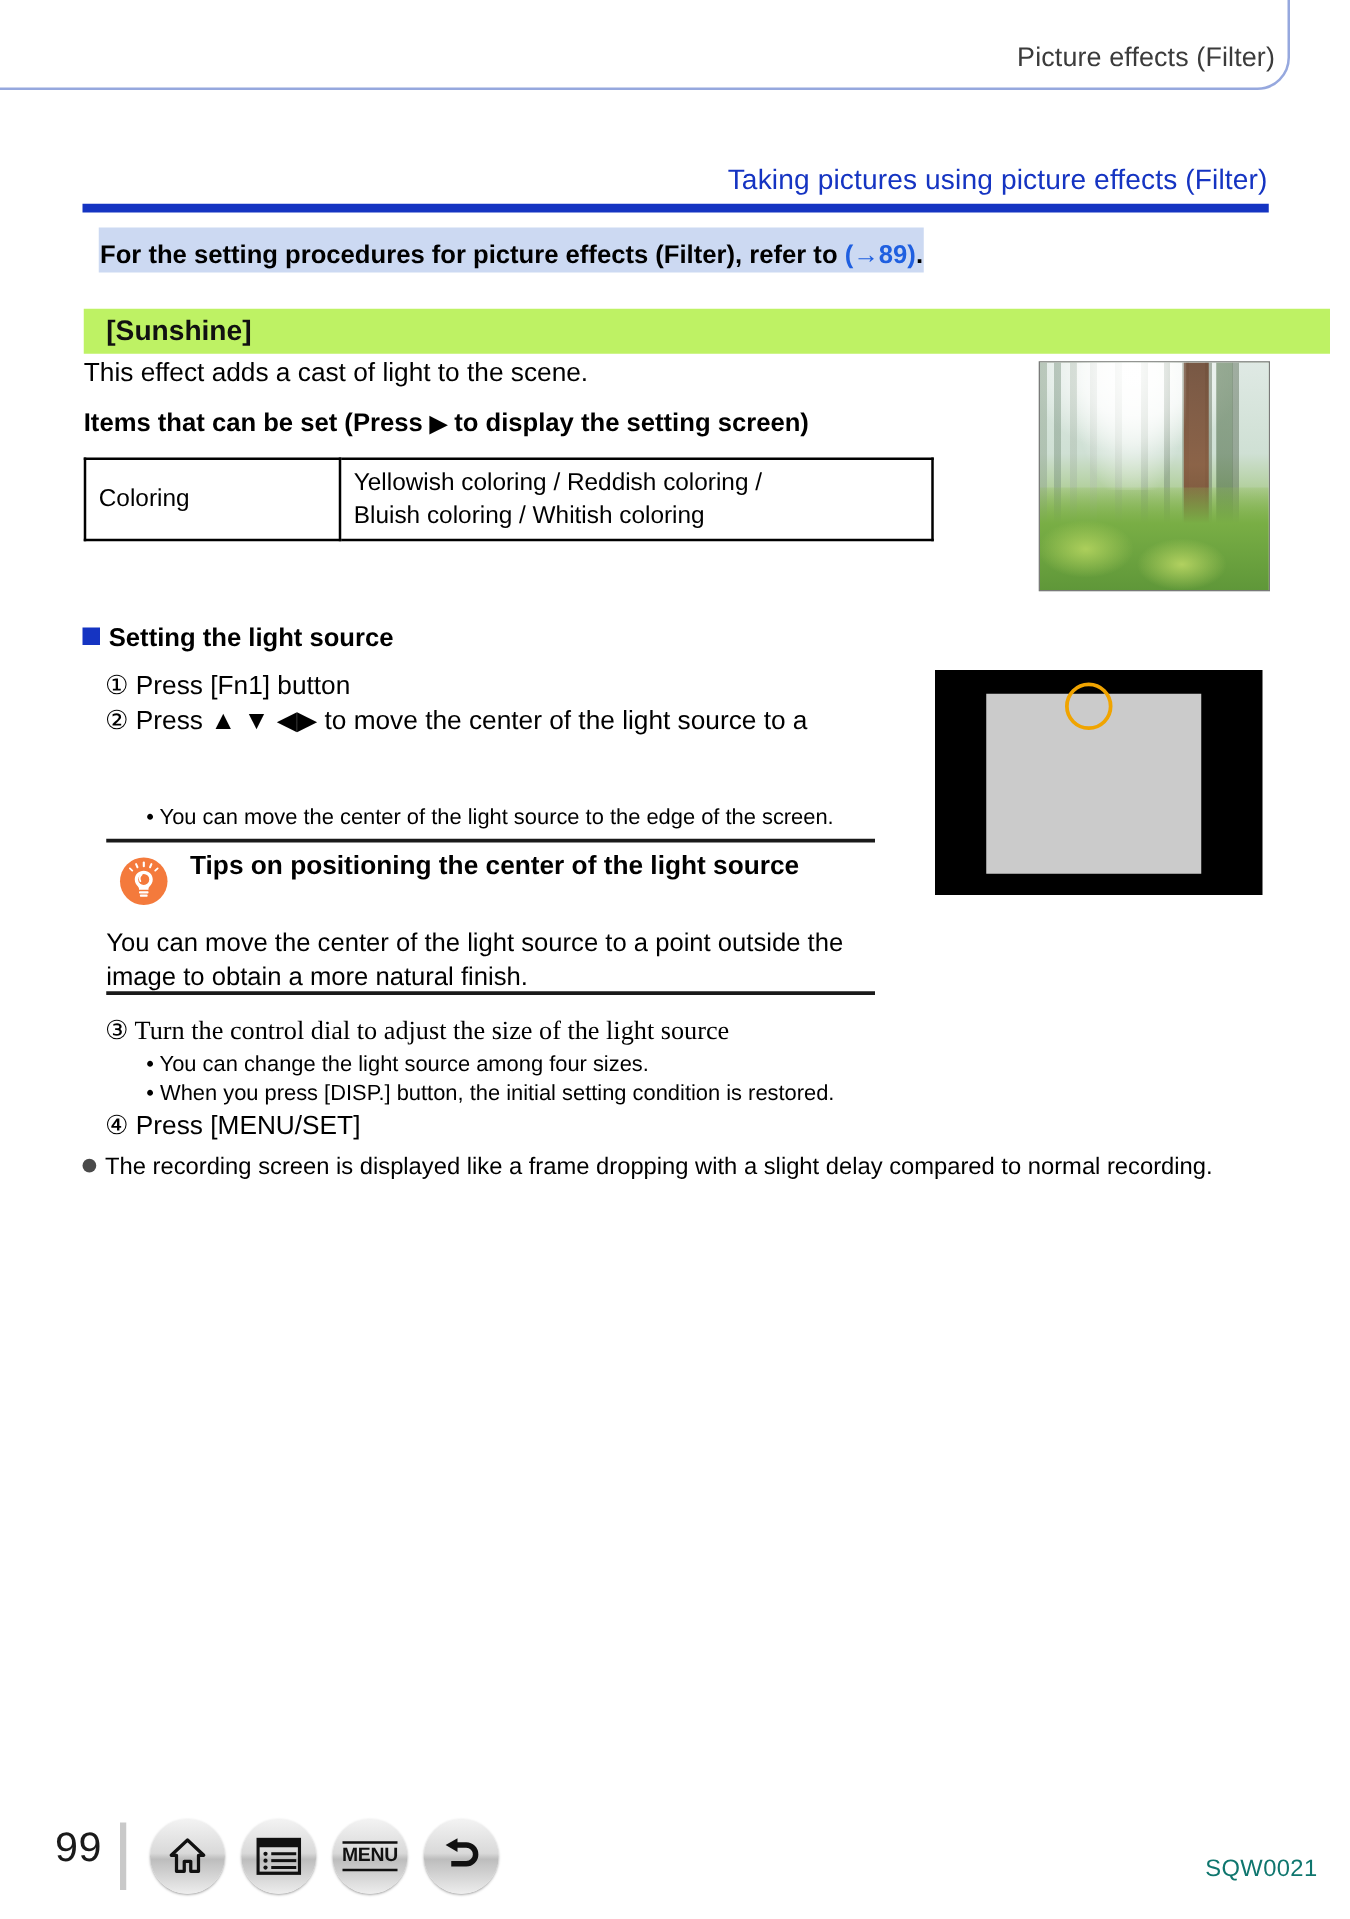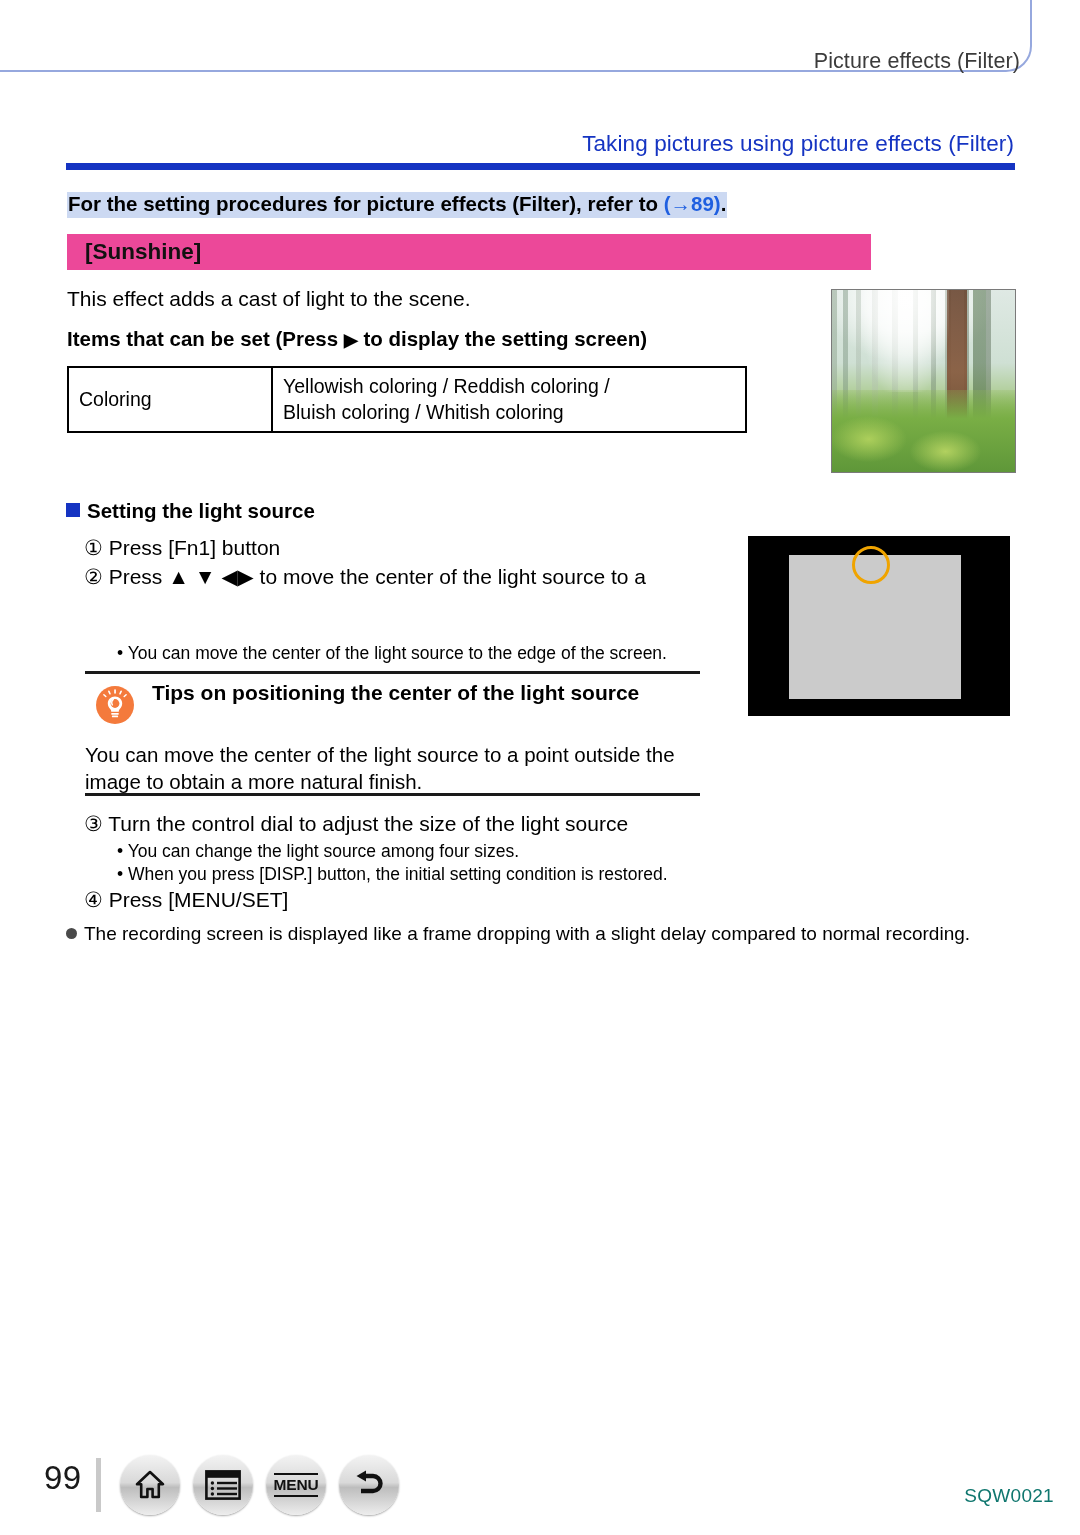--- a/index.html
+++ b/index.html
@@ -23,21 +23,21 @@
     top: -40px;
     width: 1044px;
     height: 112px;
     border: 2px solid #96a8de;
     border-radius: 0 0 26px 0;
     box-sizing: border-box;
   }
   .header-title {
     position: absolute;
     right: 60px;
-    top: 49px;
+    top: 34px;
     font-size: 21.5px;
     color: #3b3b3b;
     letter-spacing: 0.1px;
     white-space: nowrap;
   }
 
   
   .section-title {
     position: absolute;
     right: 66px;
@@ -60,35 +60,36 @@
   .ref-line {
     position: absolute;
     left: 67px;
     top: 192px;
     font-size: 20.5px;
     font-weight: bold;
     white-space: nowrap;
   }
   .ref-line .hl {
     background: #ccd9f2;
-    padding: 0 1px 3px 1px;
+    padding: 10px 1px 3px 1px;
+    margin-left: 12px;
   }
   .ref-line .link {
     color: #1f5fe0;
     font-weight: bold;
   }
 
   
   .sunshine-bar {
     position: absolute;
     left: 67px;
-    top: 234px;
-    width: 804px;
+    top: 247px;
+    width: 997px;
     height: 36px;
-    background: #ec4899;
+    background: #bef264;
   }
   .sunshine-bar .label {
     position: absolute;
     left: 18px;
     top: 5px;
     font-size: 22.5px;
     font-weight: bold;
     color: #111;
   }
 
@@ -320,20 +321,21 @@
     box-sizing: border-box;
   }
 
   
   .step3 {
     position: absolute;
     left: 84px;
     top: 812px;
     font-size: 21px;
     white-space: nowrap;
+    font-family: Liberation Serif, serif;
   }
   .step3b1 {
     position: absolute;
     left: 117px;
     top: 841px;
     font-size: 17.5px;
     text-indent: -13px;
     padding-left: 13px;
     white-space: nowrap;
   }

